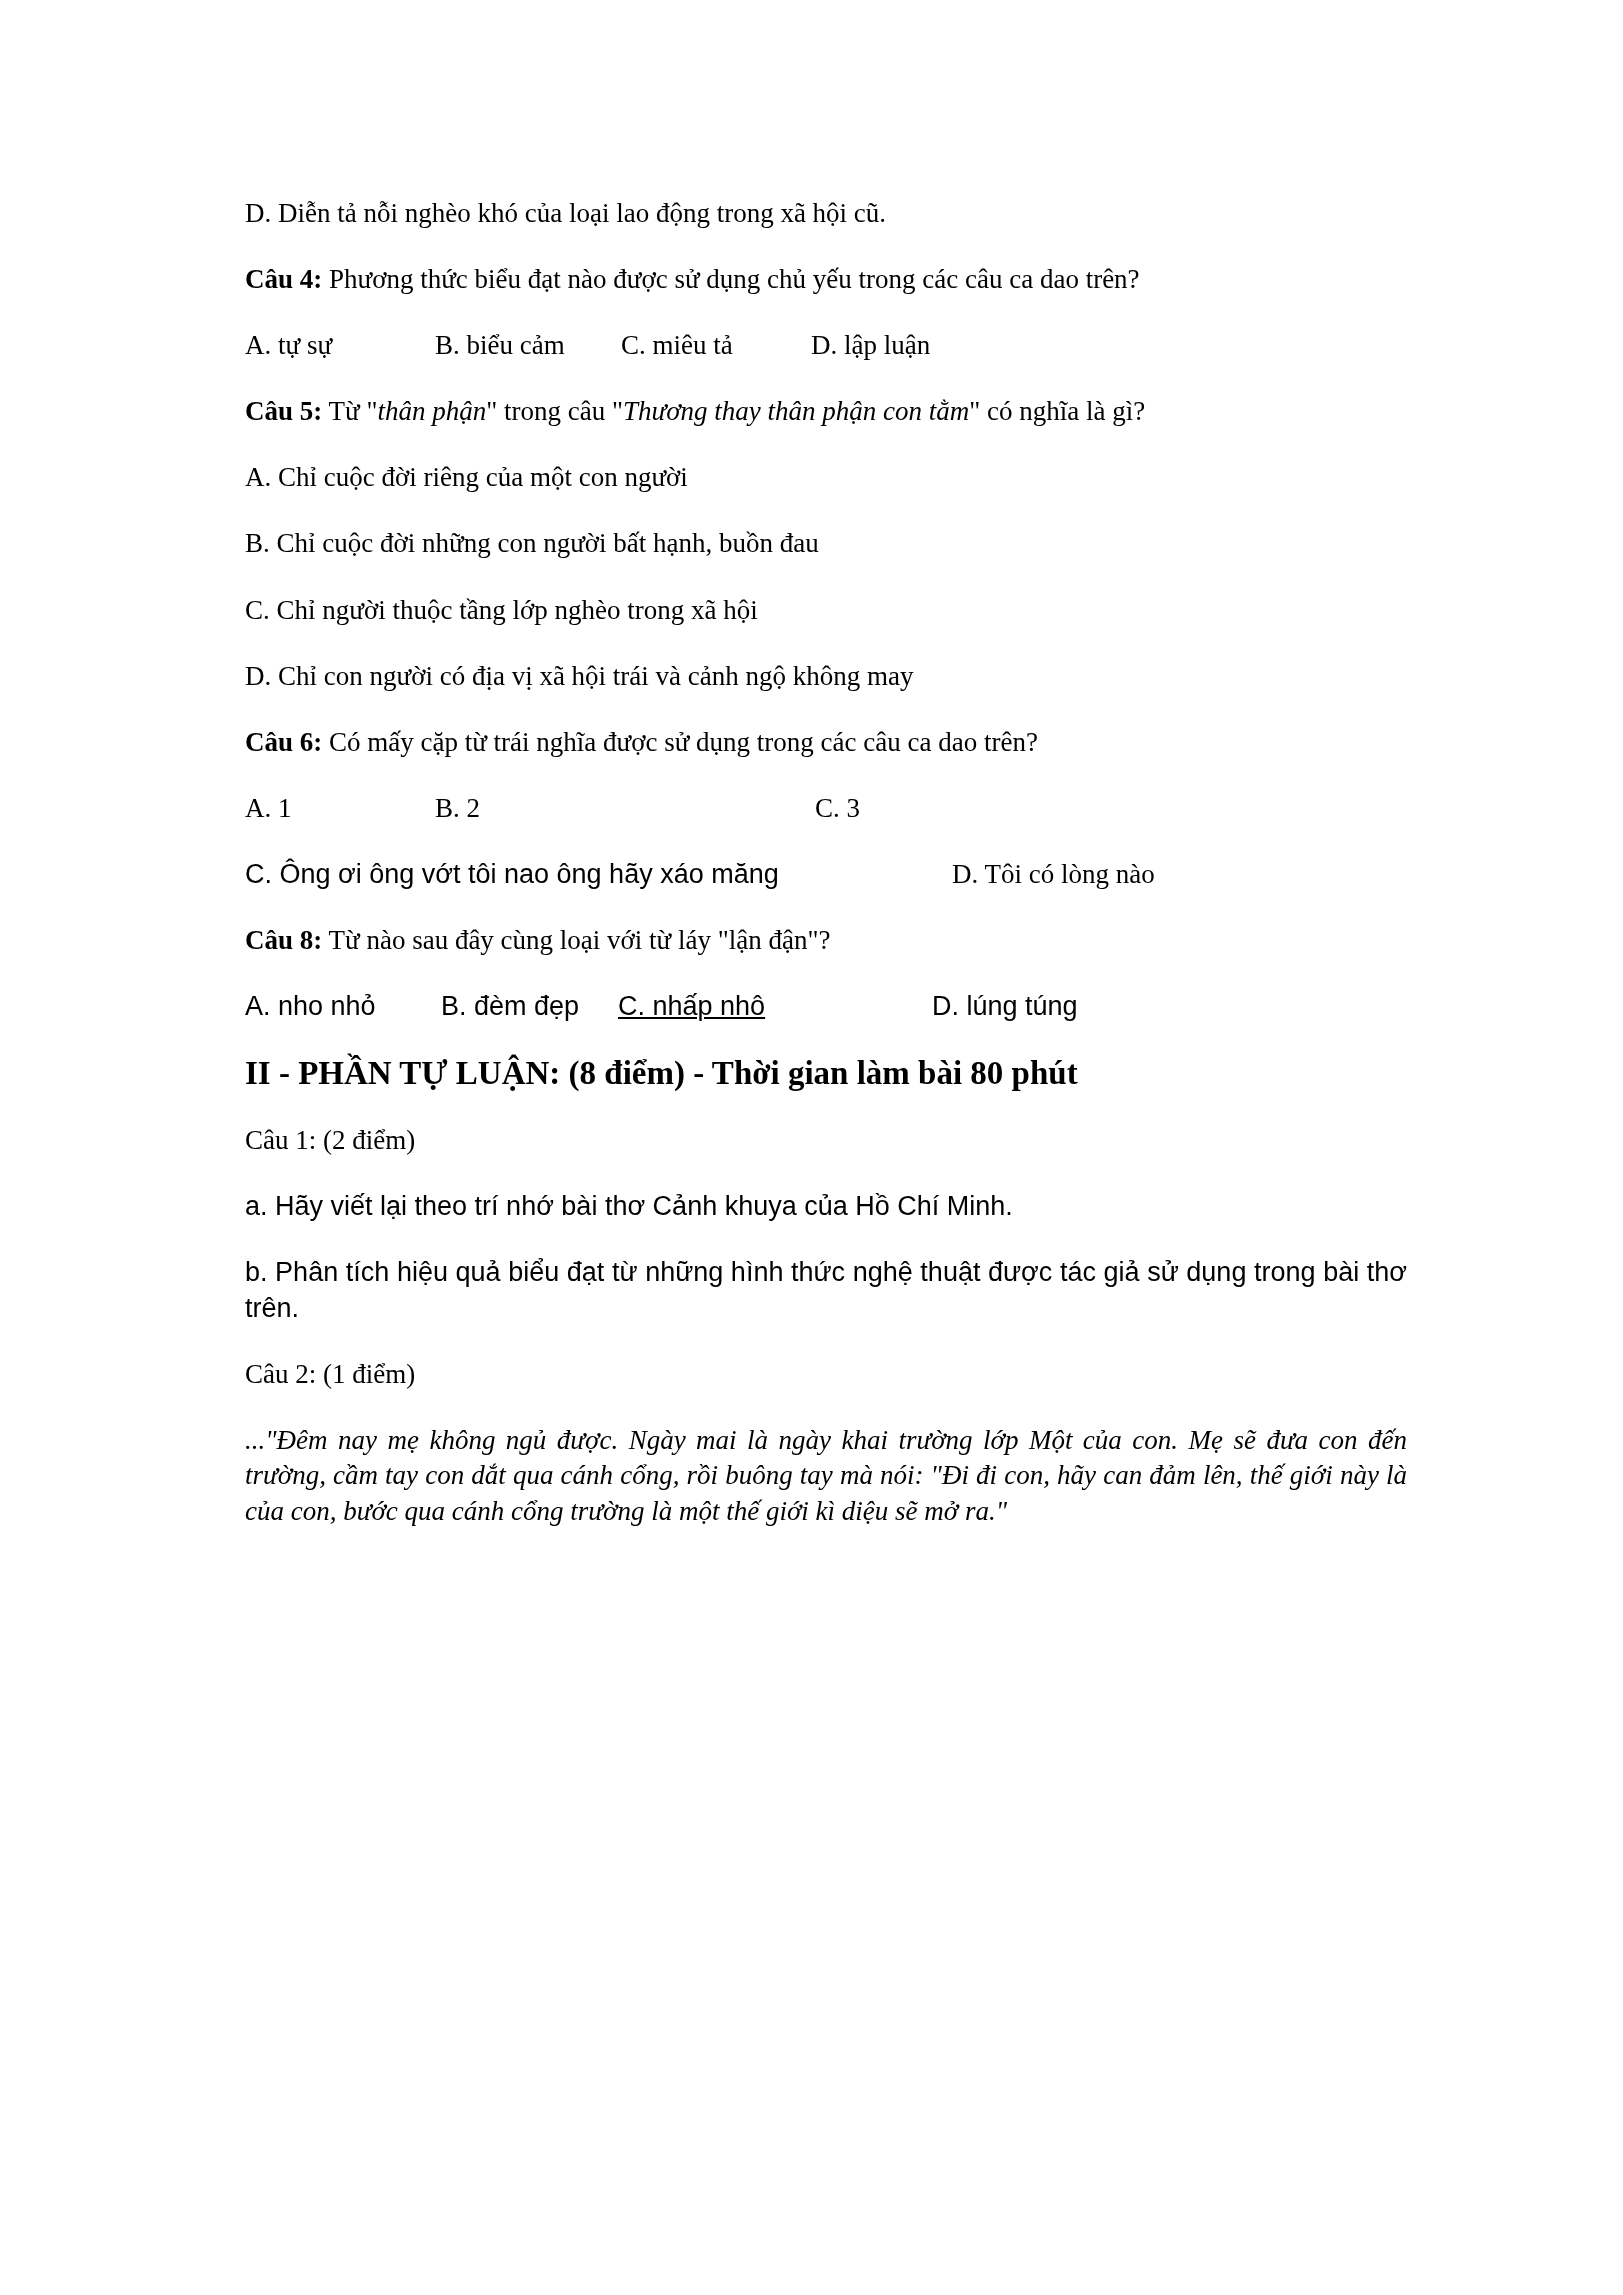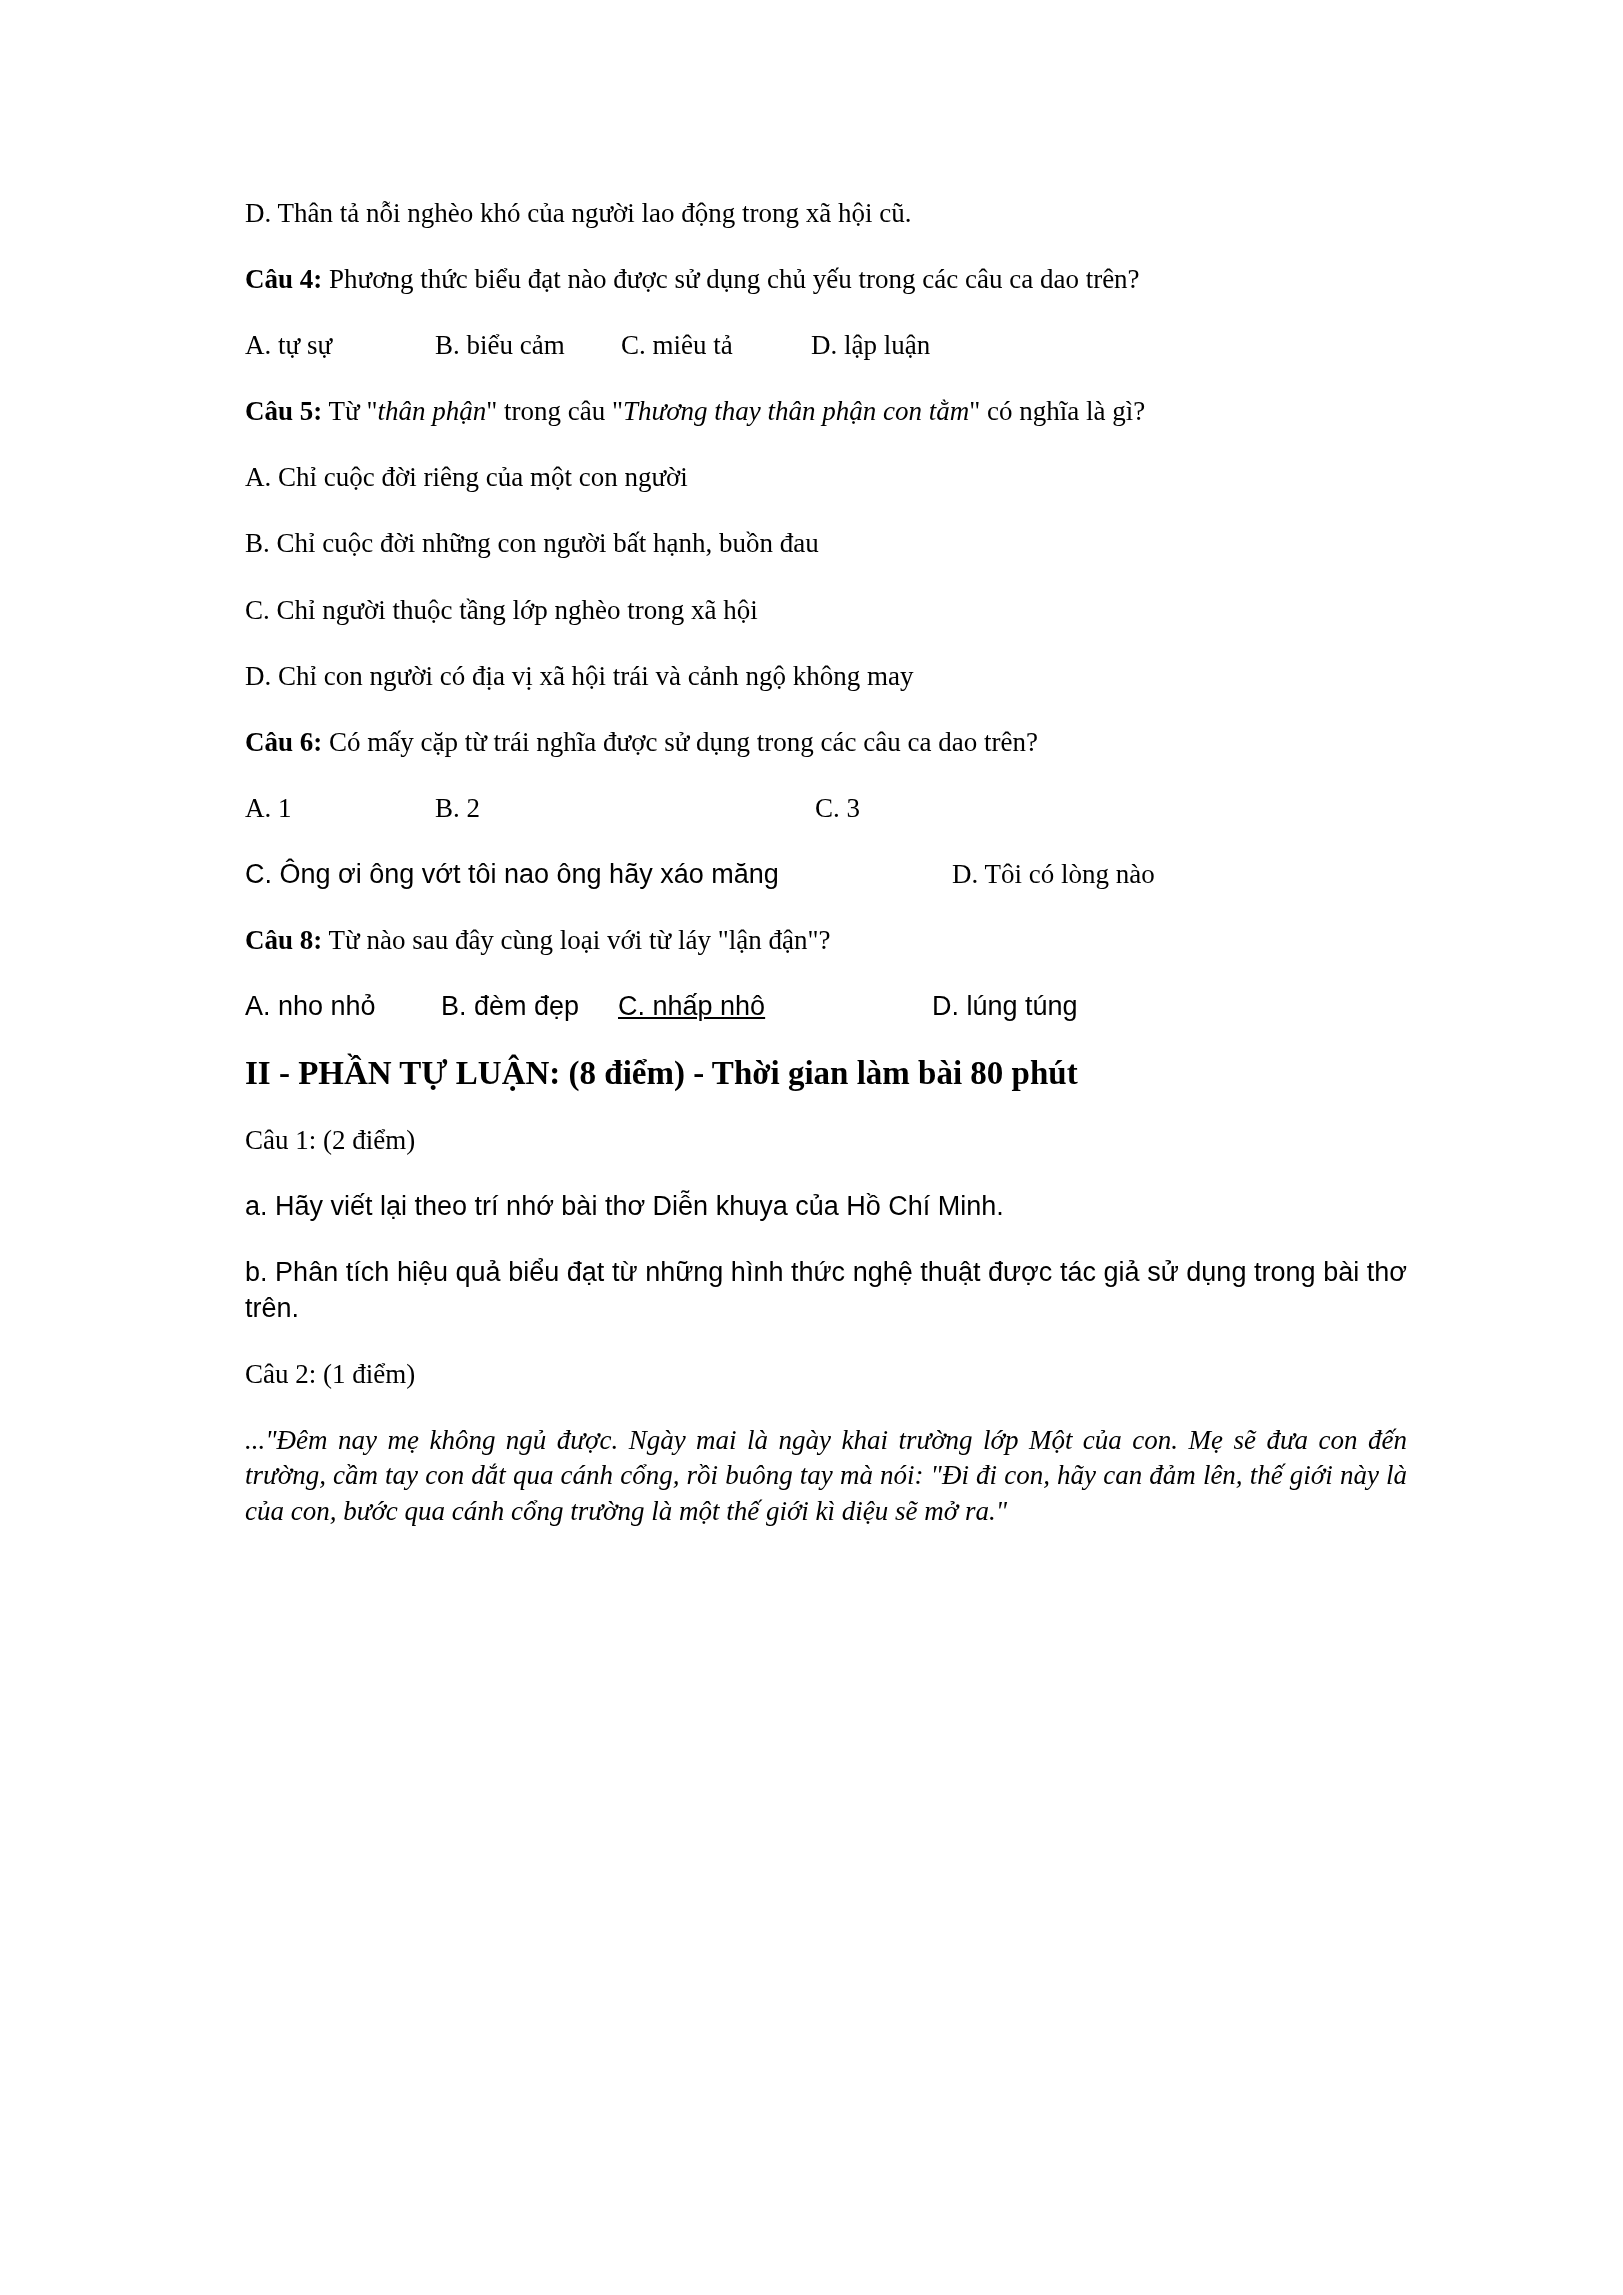--- a/index.html
+++ b/index.html
@@ -80,21 +80,21 @@
   }
   .sans {
     font-family: "Liberation Sans", "DejaVu Sans", sans-serif;
   }
 </style>
 </head>
 <body>
 
 <div class="page">
 
-  <p class="blk nojust">D. Thân tả nỗi nghèo khó của người lao động trong xã hội cũ.</p>
+  <p class="blk nojust">D. Diễn tả nỗi nghèo khó của loại lao động trong xã hội cũ.</p>
 
   <p class="blk nojust"><span class="q-label">Câu 4:</span><span> Phương thức biểu đạt nào được sử dụng chủ yếu trong các câu ca dao trên?</span></p>
   <div class="opts four">
     <span>A. tự sự</span>
     <span>B. biểu cảm</span>
     <span>C. miêu tả</span>
     <span>D. lập luận</span>
   </div>
 
   <p class="blk nojust"><span class="q-label">Câu 5:</span><span> Từ "</span><span class="ital">thân phận</span><span>" trong câu "</span><span class="ital">Thương thay thân phận con tằm</span><span>" có nghĩa là gì?</span></p>
@@ -120,20 +120,20 @@
   <div class="opts eight sans">
     <span>A. nho nhỏ</span>
     <span>B. đèm đẹp</span>
     <span>C. nhấp nhô</span>
     <span>D. lúng túng</span>
   </div>
 
   <p class="section-title">II - PHẦN TỰ LUẬN: (8 điểm) - Thời gian làm bài 80 phút</p>
 
   <p class="blk nojust bold">Câu 1: (2 điểm)</p>
-  <p class="blk nojust sans">a. Hãy viết lại theo trí nhớ bài thơ Diễn khuya của Hồ Chí Minh.</p>
+  <p class="blk nojust sans">a. Hãy viết lại theo trí nhớ bài thơ Cảnh khuya của Hồ Chí Minh.</p>
   <p class="blk sans">b. Phân tích hiệu quả biểu đạt từ những hình thức nghệ thuật được tác giả sử dụng trong bài thơ trên.</p>
 
   <p class="blk nojust bold">Câu 2: (1 điểm)</p>
   <p class="quote">..."Đêm nay mẹ không ngủ được. Ngày mai là ngày khai trường lớp Một của con. Mẹ sẽ đưa con đến trường, cầm tay con dắt qua cánh cổng, rồi buông tay mà nói: "Đi đi con, hãy can đảm lên, thế giới này là của con, bước qua cánh cổng trường là một thế giới kì diệu sẽ mở ra."</p>
 
 </div>
 
 
 </body></html>

